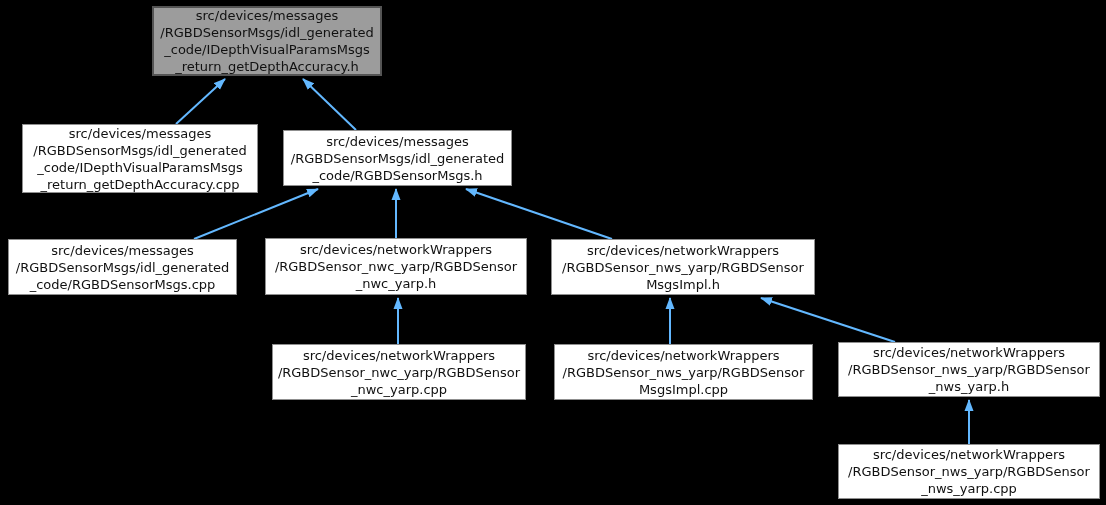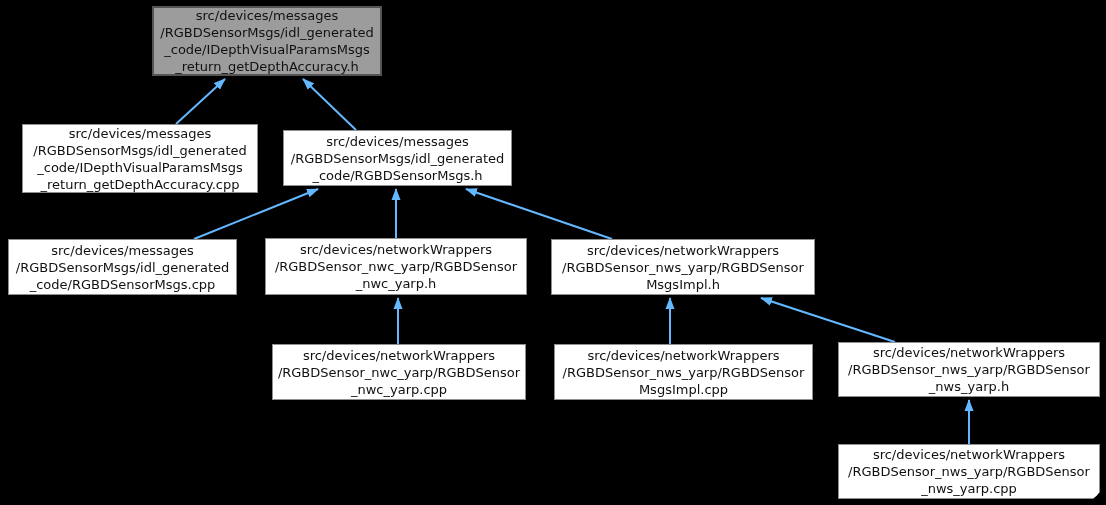--- a/index.html
+++ b/index.html
@@ -12,21 +12,20 @@
     --text: #111111;
   }
   html, body { margin: 0; padding: 0; background: var(--bg); }
   .canvas {
     position: relative;
     width: 1106px;
     height: 505px;
     background: var(--bg);
     font-family: "DejaVu Sans", "Liberation Sans", sans-serif;
     overflow: hidden;
-    border-radius: 32px;
   }
   .edges {
     position: absolute;
     left: 0; top: 0;
     width: 1106px; height: 505px;
     pointer-events: none;
   }
   .edge {
     stroke: var(--edge);
     stroke-width: 2;

